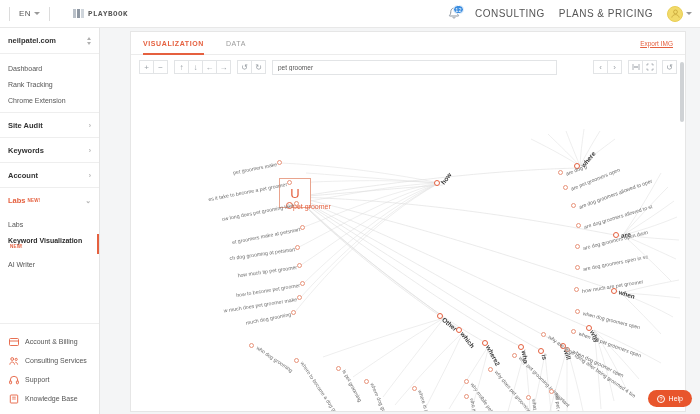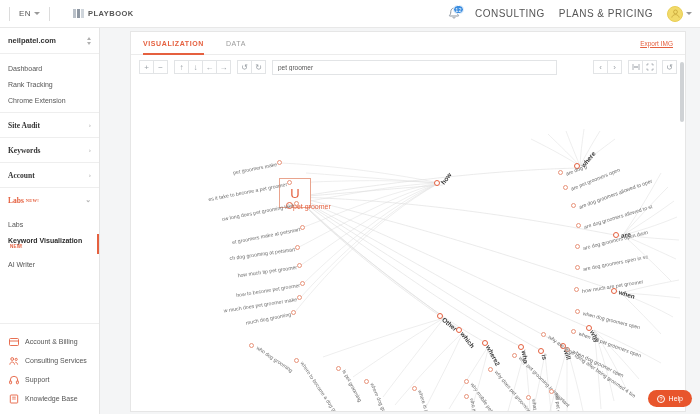--- a/index.html
+++ b/index.html
@@ -25,21 +25,21 @@
   .lang { display:flex; align-items:center; gap:3px; font-size:8px; color:#555; letter-spacing:.4px;}
   .caret-d {
     width:0;height:0;border-left:3px solid transparent;border-right:3px solid transparent;
     border-top:3px solid #999;
   }
   .playbook { display:flex; align-items:center; gap:4px; margin-left:14px; }
   .pb-ico { display:flex; gap:1px; }
   .pb-ico i { display:block; width:3px; height:9px; background:#b9c0c8; }
   .pb-ico i:nth-child(2){ background:#8f98a3; }
   .pb-ico i:nth-child(3){ background:#cfd5db; }
-  .pb-lbl { font-size:7.5px; font-weight:bold; color:#555; letter-spacing:.5px; }
+  .pb-lbl { font-size:7.5px; font-weight:bold; color:#555; letter-spacing:.5px;font-family:Liberation Mono, monospace; }
 
   .top-right { margin-left:auto; display:flex; align-items:center; gap:14px; padding-right:8px; }
   .bell { position:relative; width:14px; height:15px; }
   .bell svg { display:block; }
   .badge {
     position:absolute; top:-1px; right:-3px; min-width:9px; height:9px;
     background:#3d8ee0; color:#fff; border-radius:5px;
     font-size:5.5px; line-height:9px; text-align:center; padding:0 1.5px;
     border:1px solid #fff;
   }
@@ -70,21 +70,21 @@
   .updown i.u { border-bottom:3px solid #b0b0b0; }
   .updown i.d { border-top:3px solid #b0b0b0; }
 
   .nav-top { padding:6px 0 4px; }
   .nav-simple {
     font-size:7px; color:#555; padding:4.5px 8px; cursor:pointer;
   }
   .nav-section {
     display:flex; align-items:center; font-size:7.5px; font-weight:bold;
     color:#333; padding:0 8px; height:25px; border-top:1px solid #eeeeee;
-    cursor:pointer; position:relative;font-family:Liberation Serif, serif;
+    cursor:pointer; position:relative;
   }
   .nav-section .chev {
     margin-left:auto; color:#b5b5b5; font-size:7px; line-height:1;
   }
   .nav-section.active-lab { color:#e5603f; }
   .tag-new {
     font-size:4.5px; font-weight:bold; color:#e5603f; vertical-align:super;
     margin-left:2px; letter-spacing:.2px;
   }
   .sub-list { padding:4px 0 0; }

